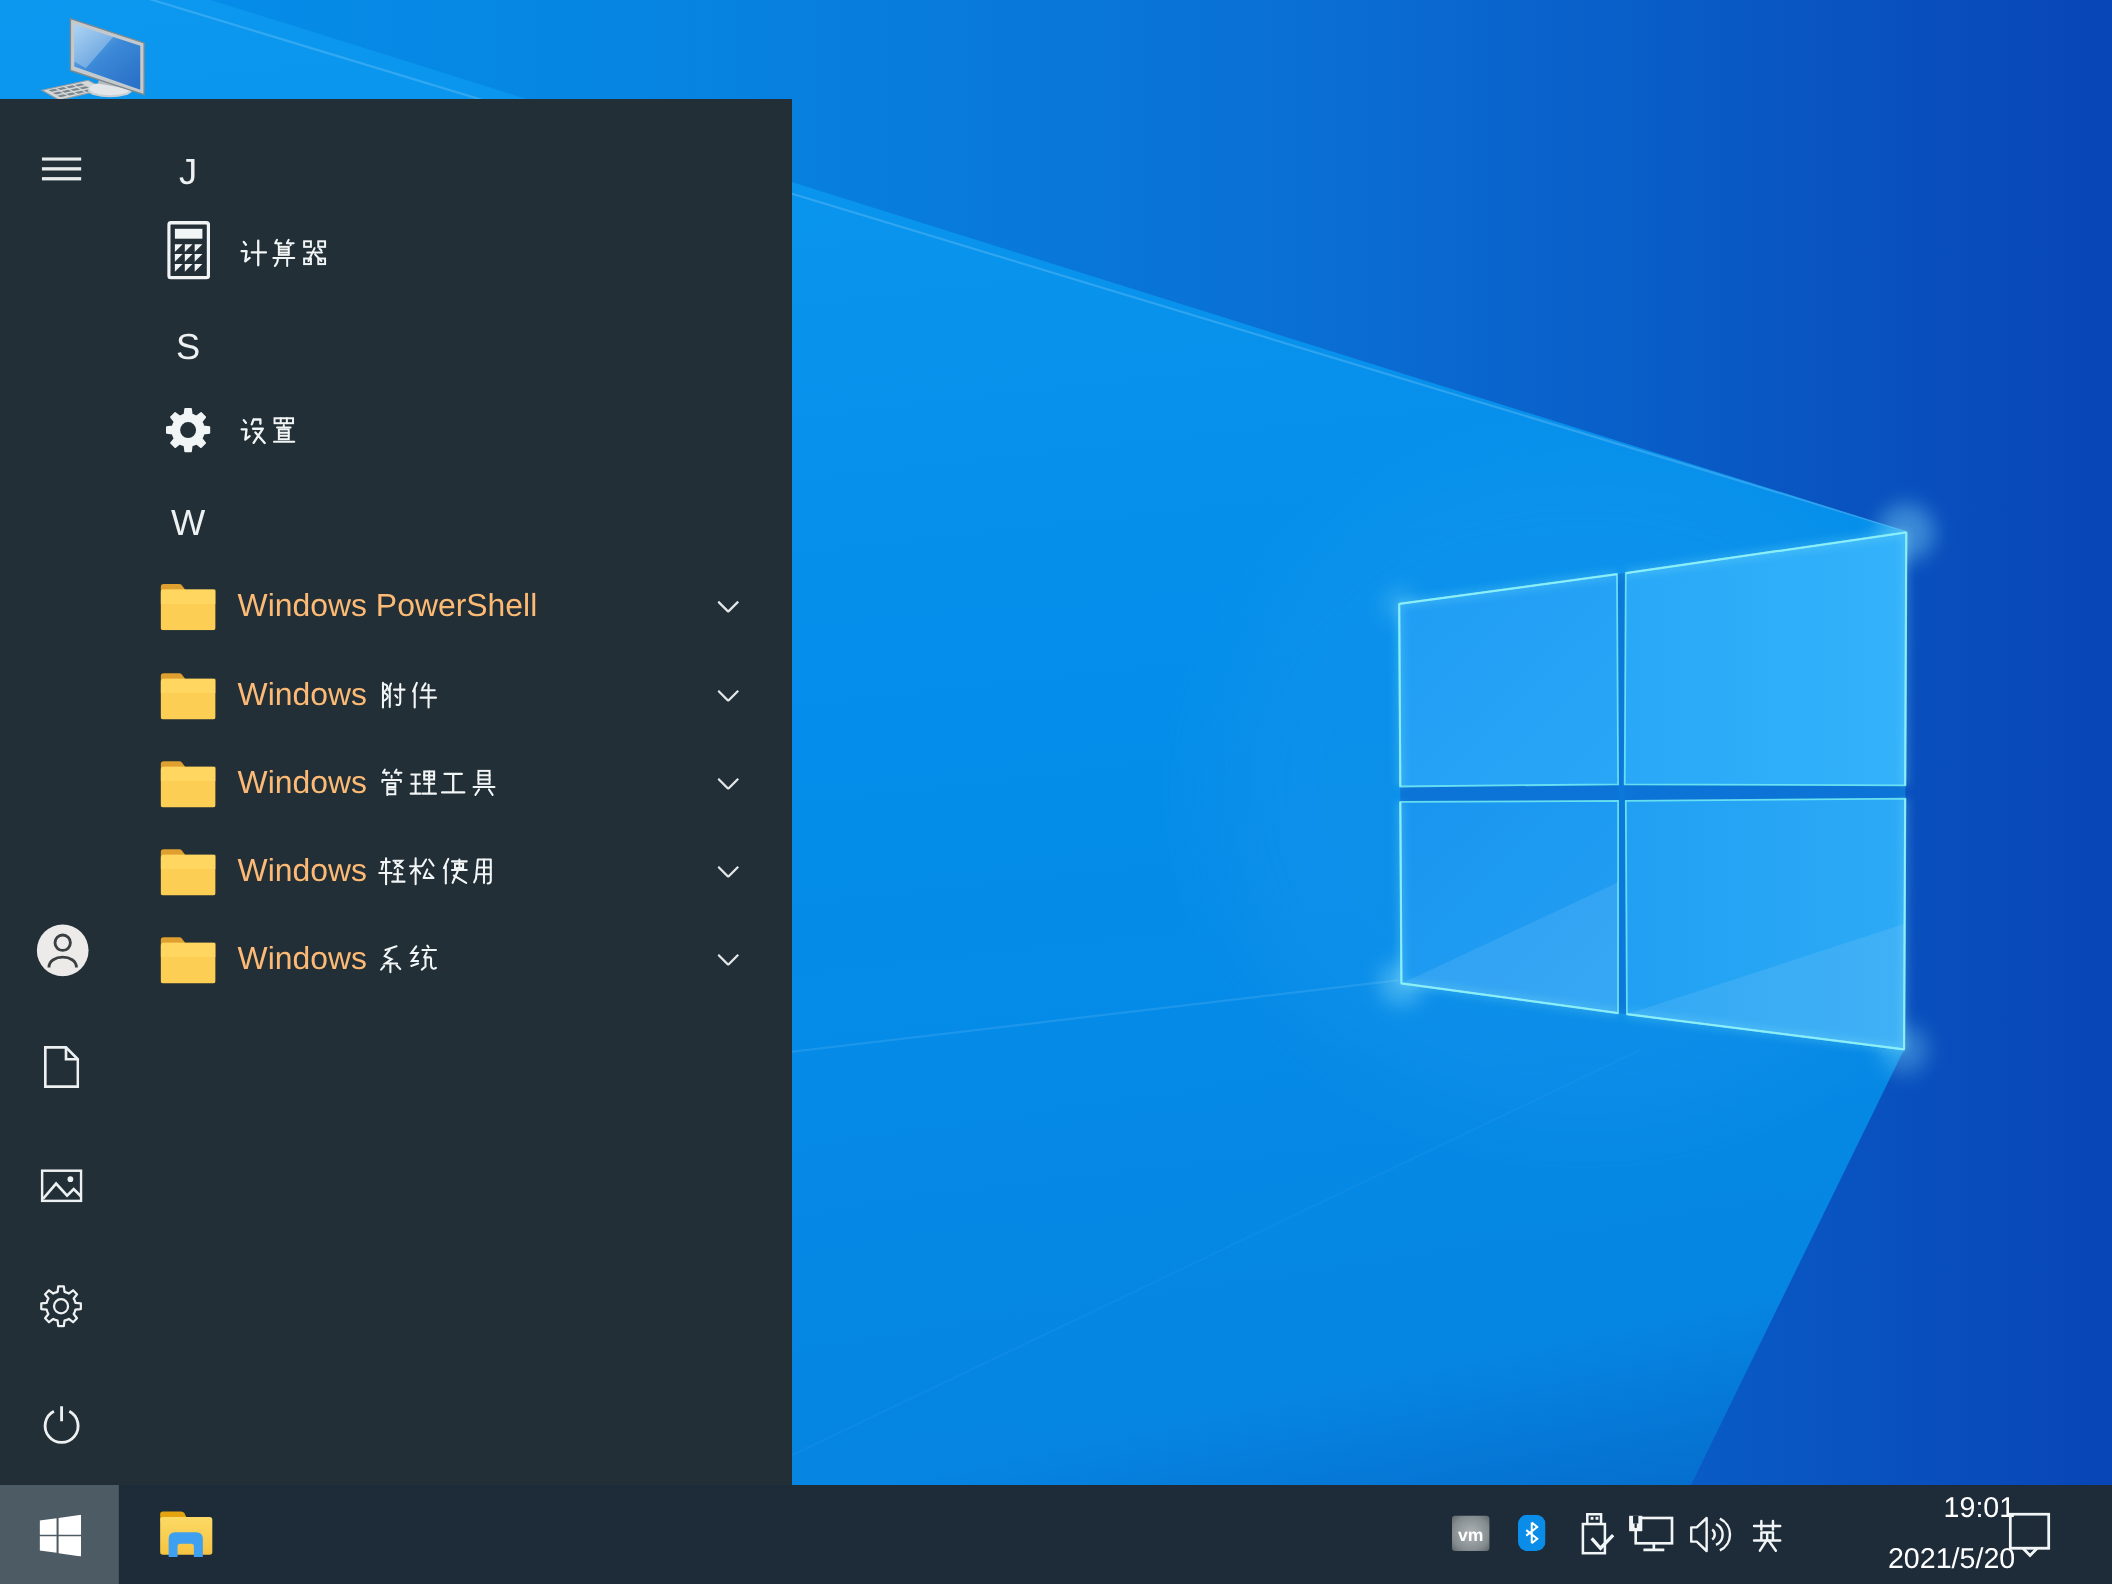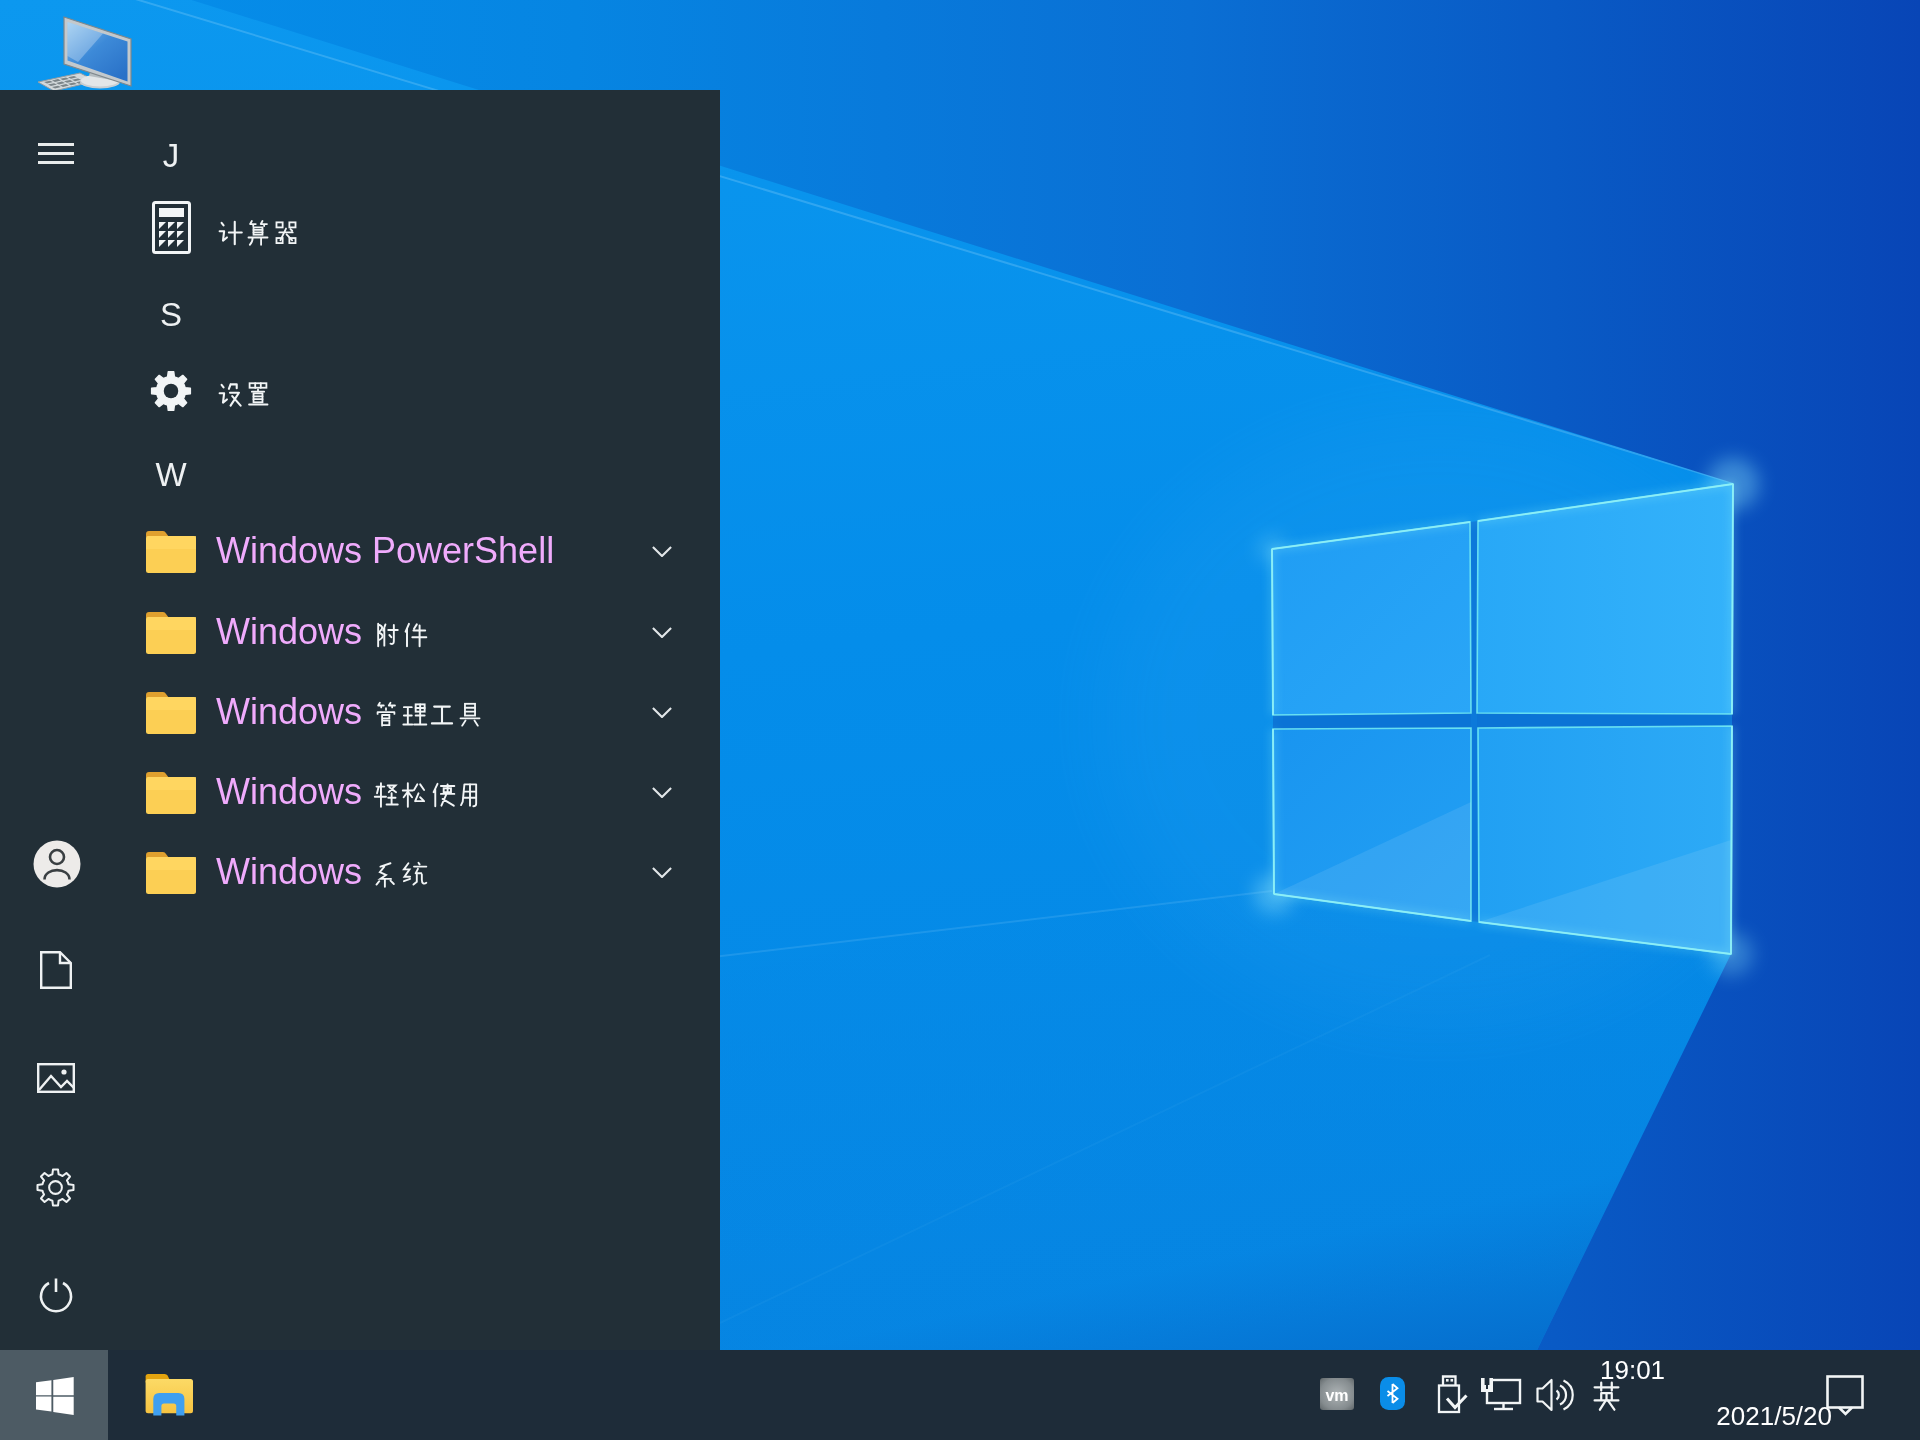--- a/index.html
+++ b/index.html
@@ -1,19 +1,19 @@
 <!DOCTYPE html>
 <html><head><meta charset="utf-8"><style>
 html,body{margin:0;padding:0}
 #root{position:relative;width:1920px;height:1440px;overflow:hidden;font-family:"Liberation Sans",sans-serif;background:#0a55c2}
 .abs{position:absolute}
 #menu{position:absolute;left:0;top:90px;width:720px;height:1260px;background:#222f37}
 #bar{position:absolute;left:0;top:1350px;width:1920px;height:90px;background:#1e2c39}
 .letter{position:absolute;color:#eef1f2;font-size:33px;width:60px;text-align:center;line-height:40px}
-.itemtext{position:absolute;color:#f0abfc;font-size:36px;white-space:nowrap;line-height:40px}
+.itemtext{position:absolute;color:#fdba74;font-size:29px;white-space:nowrap;line-height:40px}
 .cjk{width:28px;height:32px;vertical-align:-7px}
 .chev{position:absolute;width:20px;height:11px}
 </style></head><body>
 <div id="root">
 
 <svg class="abs" style="left:0;top:0" width="1920" height="1440" viewBox="0 0 1920 1440">
 <defs>
 <linearGradient id="wallg" x1="0" y1="0" x2="0.15" y2="1">
  <stop offset="0" stop-color="#0c98ef"></stop>
           <stop offset="0.5" stop-color="#048dea"></stop>
@@ -310,21 +310,21 @@
 <g stroke="#f2f5f6" stroke-width="2.2" fill="none" stroke-linejoin="round">
 <path d="M1.5,10.5 H6.5 L15.5,2 V32 L6.5,23.5 H1.5 Z"></path>
 <path d="M20.5,12.5 A5.5,5.5 0 0 1 20.5,21.5"></path>
 <path d="M24,7.5 A10.5,10.5 0 0 1 24,26.5"></path>
 <path d="M27.5,2.5 A16,16 0 0 1 27.5,31.5"></path>
 </g>
 </svg>
 <svg class="abs" style="left:1590px;top:1380px" width="33" height="33" viewBox="0 0 100 100">
       <use href="#g-ying"></use>
     </svg>
-<div class="abs" style="left:1600px;top:1355px;width:232px;color:#ffffff;font-size:26px;text-align:left">19:01</div>
+<div class="abs" style="left:1600px;top:1355px;width:232px;color:#ffffff;font-size:26px;text-align:right">19:01</div>
 <div class="abs" style="left:1600px;top:1401px;width:232px;color:#ffffff;font-size:26px;text-align:right">2021/5/20</div>
 <svg class="abs" style="left:1826px;top:1375px" width="38" height="42" viewBox="0 0 38 42">
 <rect x="1.5" y="1.5" width="35" height="31" fill="none" stroke="#f2f5f6" stroke-width="2.6"></rect>
 <path d="M13,32.5 L19.5,39 L26,32.5" fill="none" stroke="#f2f5f6" stroke-width="2.6"></path>
 </svg>
 
 <svg width="0" height="0" style="position:absolute">
 <defs>
 <g id="chev-s">
           <path d="M1,1 L11,11 L21,1" stroke="#c9cdd0" stroke-width="2.2" fill="none"></path>

